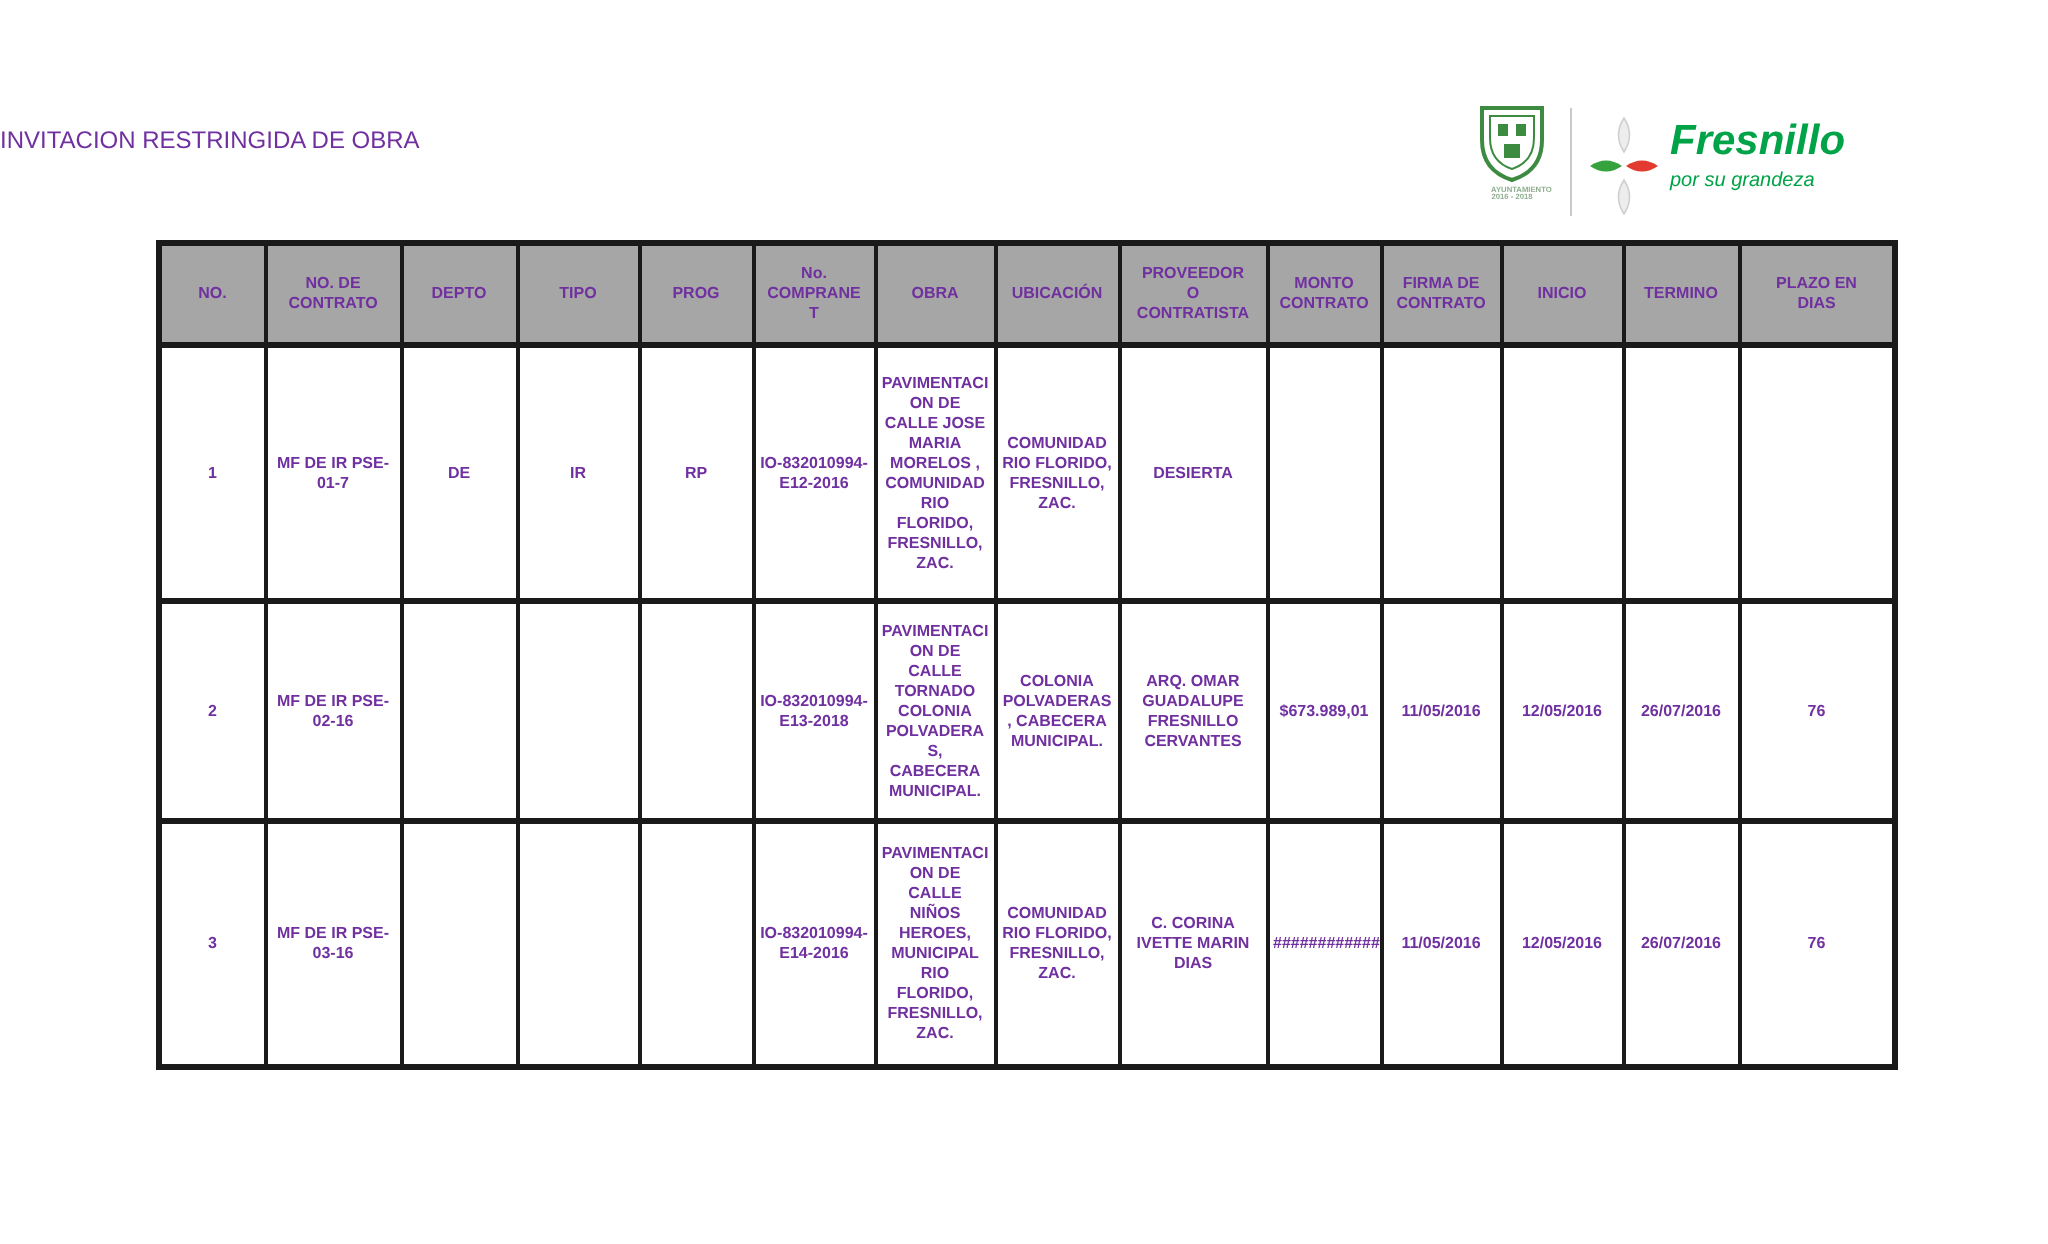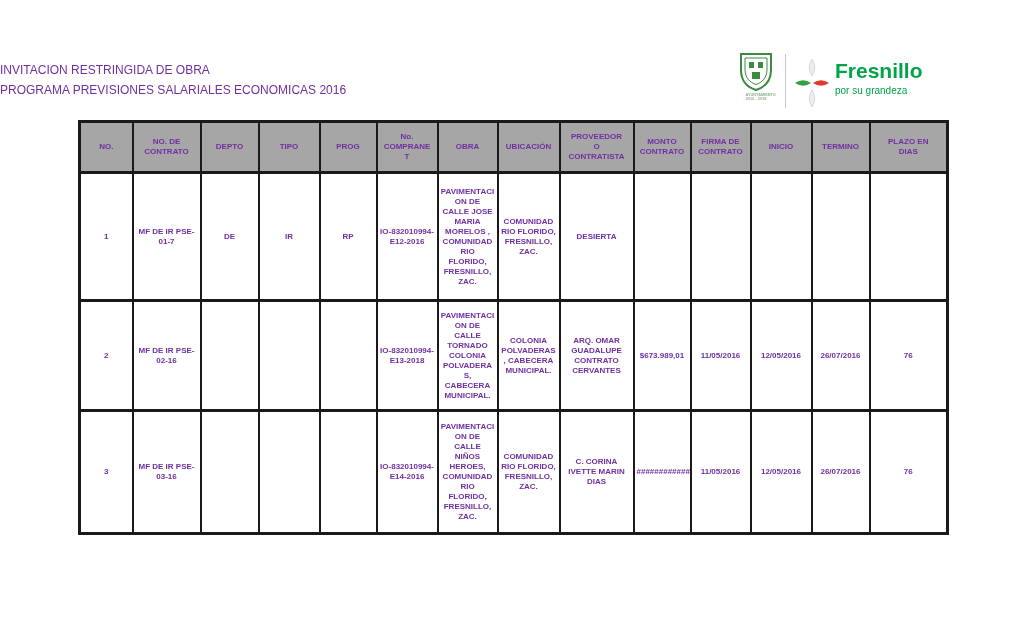--- a/index.html
+++ b/index.html
@@ -15,21 +15,21 @@
   
   .logo{position:absolute;top:50px;left:735px;height:62px;}
   .crest{position:absolute;left:2px;top:2px;width:38px;text-align:center;}
   .crest svg{display:block;margin:0 auto;}
   .crest-caption{
     color:#8fae8f;font-size:7px;line-height:7px;font-weight:bold;
     transform:scale(0.55);transform-origin:center top;white-space:pre-line;margin-top:1px;
   }
   .logo-divider{position:absolute;left:50px;top:4px;width:1px;height:54px;background:#c9c9c9;}
   .flower{position:absolute;left:59px;top:8px;}
-  .brand{position:absolute;left:100px;top:10px;}
+  .brand{position:absolute;left:100px;top:10px;font-style:italic;}
   .brand-name{color:#00A347;font-weight:bold;font-size:21px;line-height:21px;letter-spacing:0px;}
   .brand-tagline{color:#00A347;font-size:10px;line-height:11px;margin-top:4px;}
   
   table.contracts{
     position:absolute;left:78px;top:120px;width:868px;
     border-collapse:collapse;table-layout:fixed;
     border:3px solid #1a1a1a;
   }
   table.contracts th, table.contracts td{
     border-left:2px solid #1a1a1a;border-right:2px solid #1a1a1a;
@@ -45,21 +45,20 @@
   td.v-top{vertical-align:top;}
   td.clip-nowrap{white-space:nowrap;}
 </style>
 </head>
 <body>
 
 <div>
 
   <div class="doc-title">
     <div>INVITACION RESTRINGIDA DE OBRA</div>
-    <div>PROGRAMA PREVISIONES SALARIALES ECONOMICAS 2016</div>
   </div>
 
   <div class="logo">
     <div class="crest">
       <svg width="36" height="40" viewBox="0 0 36 40" aria-hidden="true">
         <path d="M3,2 H33 V18 C33,30 26,35.5 18,38 C10,35.5 3,30 3,18 Z" fill="none" stroke="#3d8b41" stroke-width="2"></path>
         <path d="M7,6 H29 V17 C29,26 24,30.5 18,32.5 C12,30.5 7,26 7,17 Z" fill="none" stroke="#3d8b41" stroke-width="1"></path>
         <rect x="11" y="10" width="5" height="6" fill="#3d8b41"></rect>
         <rect x="20" y="10" width="5" height="6" fill="#3d8b41"></rect>
         <rect x="14" y="20" width="8" height="7" fill="#3d8b41"></rect>
@@ -144,35 +143,35 @@
       </tr>
       <tr class="row-2">
         <td>2</td>
         <td>MF DE IR PSE-02-16</td>
         <td></td>
         <td></td>
         <td></td>
         <td>IO-832010994-E13-2018</td>
         <td class="v-top">PAVIMENTACION DE CALLE TORNADO COLONIA POLVADERAS, CABECERA MUNICIPAL.</td>
         <td class="v-top">COLONIA POLVADERAS , CABECERA MUNICIPAL.</td>
-        <td>ARQ. OMAR GUADALUPE CONTRATO CERVANTES</td>
+        <td>ARQ. OMAR GUADALUPE FRESNILLO CERVANTES</td>
         <td class="clip-nowrap">$673.989,01</td>
         <td>11/05/2016</td>
         <td>12/05/2016</td>
         <td>26/07/2016</td>
         <td>76</td>
       </tr>
       <tr class="row-3">
         <td>3</td>
         <td>MF DE IR PSE-03-16</td>
         <td></td>
         <td></td>
         <td></td>
         <td>IO-832010994-E14-2016</td>
-        <td class="v-top">PAVIMENTACION DE CALLE NIÑOS HEROES, COMUNIDAD RIO FLORIDO, FRESNILLO, ZAC.</td>
+        <td class="v-top">PAVIMENTACION DE CALLE NIÑOS HEROES, MUNICIPAL RIO FLORIDO, FRESNILLO, ZAC.</td>
         <td class="v-top">COMUNIDAD RIO FLORIDO, FRESNILLO, ZAC.</td>
         <td>C. CORINA IVETTE MARIN DIAS</td>
         <td class="clip-nowrap">############</td>
         <td>11/05/2016</td>
         <td>12/05/2016</td>
         <td>26/07/2016</td>
         <td>76</td>
       </tr>
     </tbody>
   </table>

